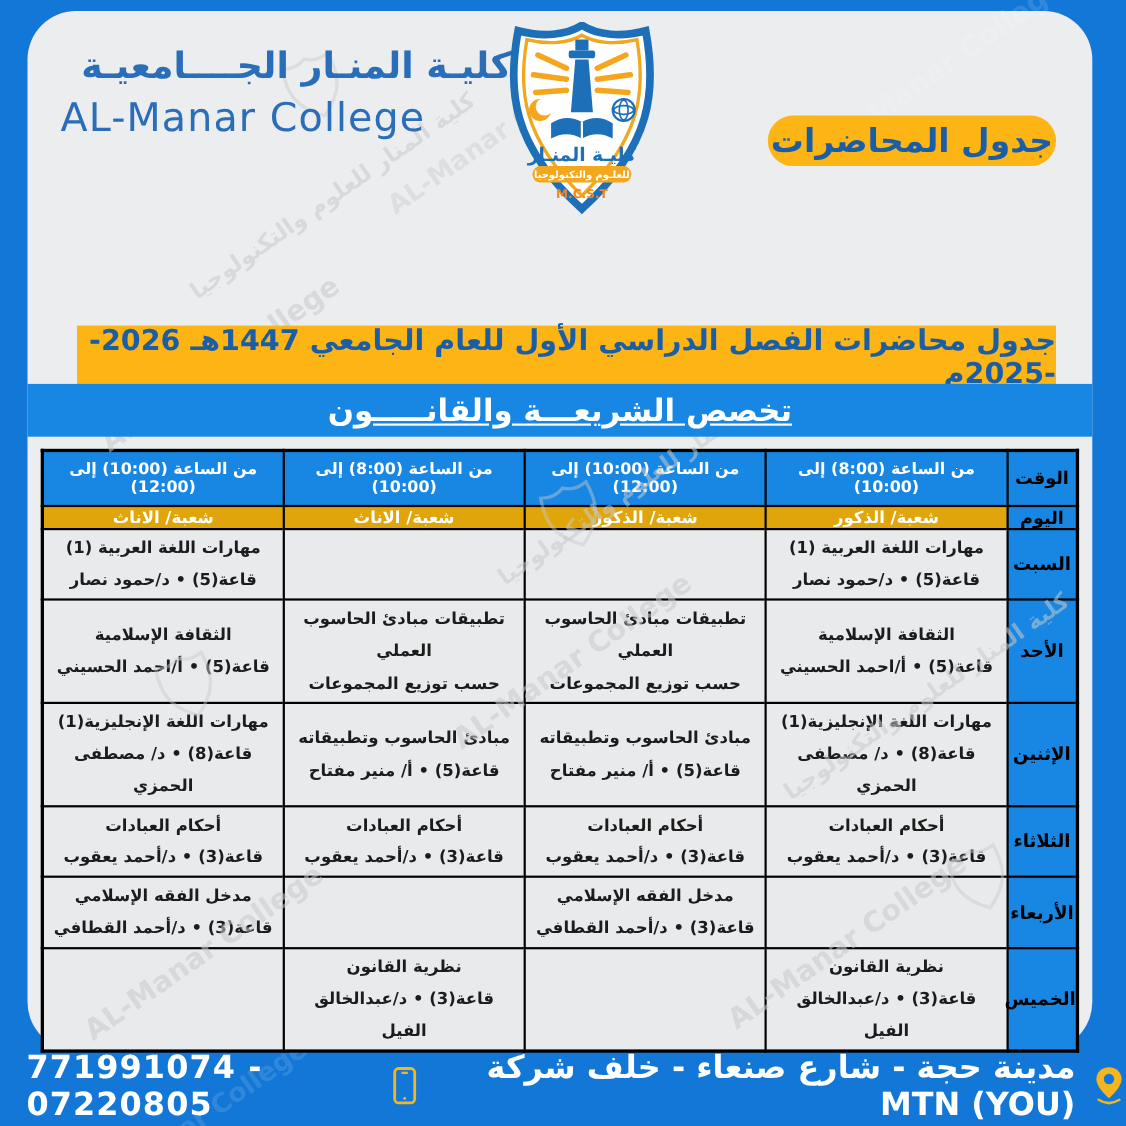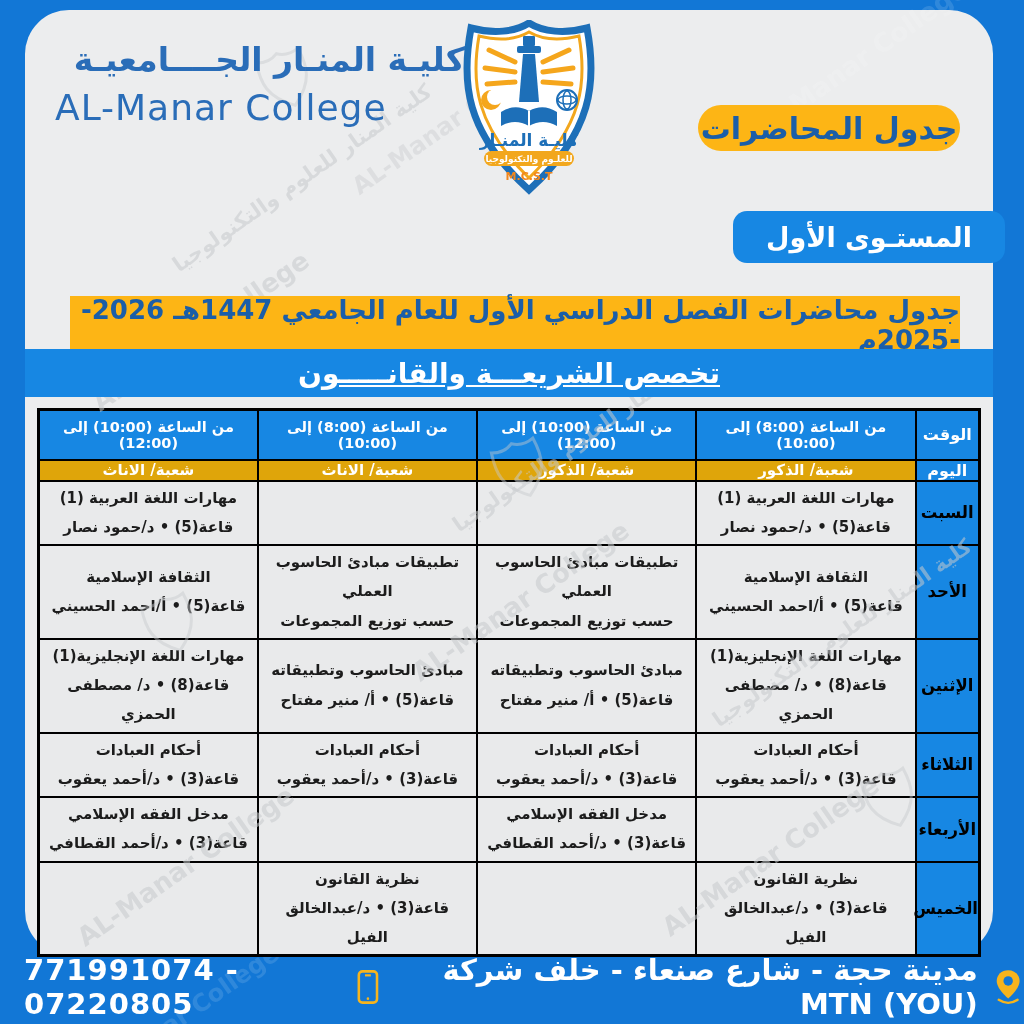--- a/index.html
+++ b/index.html
@@ -41,21 +41,21 @@
     background:#1787e3; color:#ffffff; direction:rtl;
     display:flex; align-items:center; justify-content:center;
     font-size:28px; font-weight:bold; z-index:6;text-decoration:underline;
   }
   
   .table-wrap { position:absolute; left:12px; top:398px; width:944px; direction:rtl; z-index:4; }
   table { width:100%; border-collapse:collapse; border:3px solid #000; table-layout:fixed; }
   th, td { border:2px solid #000; text-align:center; vertical-align:middle; }
   .col-day { width:64px; }
   .th-time   { background:#1787e3; color:#fff; font-size:14.5px; font-weight:bold; height:50px; }
-  .th-corner { background:#1787e3; color:#ffffff; font-size:16px; font-weight:bold; }
+  .th-corner { background:#1787e3; color:#000000; font-size:16px; font-weight:bold; }
   .th-section{ background:#dfa50a; color:#fff; font-size:15px; font-weight:bold; height:15px; }
   .th-day    { background:#1787e3; color:#000000; font-size:16.5px; font-weight:bold; }
   td.cell {
     background:#e9eaeb; color:#1c1c1c; font-weight:bold; font-size:15px;
     height:52px; white-space:pre-line; line-height:1.95; padding:2px 6px;
   }
   
   .footer {
     position:absolute; left:0; top:950px; width:1024px; height:74px;
     display:flex; align-items:center; justify-content:center; gap:14px;
@@ -135,21 +135,20 @@
     </g>
     <path d="M48 92 Q62 83 76 91 Q90 83 104 92 L104 106 Q90 98 76 106 Q62 98 48 106 Z" fill="#1d6fb8"></path>
     <line x1="76" y1="91" x2="76" y2="106" stroke="#ffffff" stroke-width="2"></line>
     <text x="76" y="126" text-anchor="middle" font-size="17" font-weight="bold" fill="#1d6fb8" direction="rtl">كليـة المنـار</text>
     <rect x="31" y="131" width="90" height="15" rx="7.5" fill="#f2a71d"></rect>
     <text x="76" y="142" text-anchor="middle" font-size="9" font-weight="bold" fill="#ffffff" direction="rtl">للعلـوم والتكنولوجيا</text>
     <text x="76" y="160" text-anchor="middle" font-size="11" font-weight="bold" fill="#f2871d">M.C.S.T</text>
   </svg>
 
   <div class="badge-schedule">جدول المحاضرات</div>
-  <div class="badge-level">المستـوى الأول</div>
   <div class="banner-semester">جدول محاضرات الفصل الدراسي الأول للعام الجامعي 1447هـ 2026--2025م</div>
   <div class="banner-spec">تخصص الشريعـــة والقانـــــون</div>
 
   <div class="table-wrap">
     <table>
       <colgroup>
         <col class="col-day">
           <col>
           <col>
           <col>

